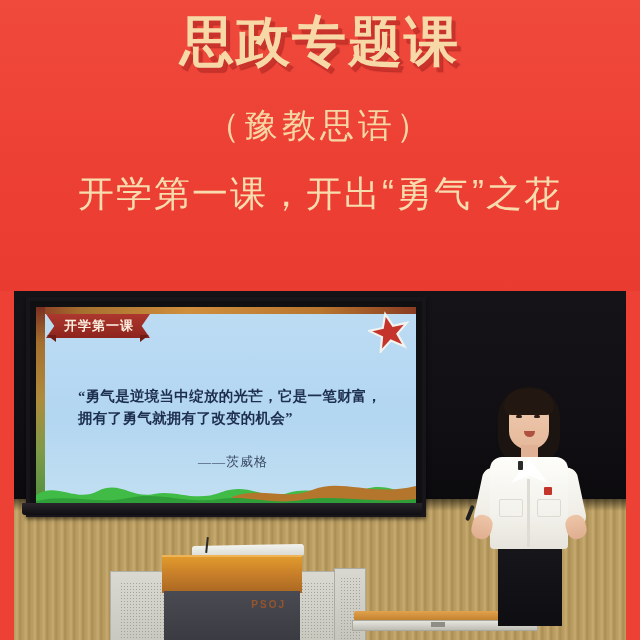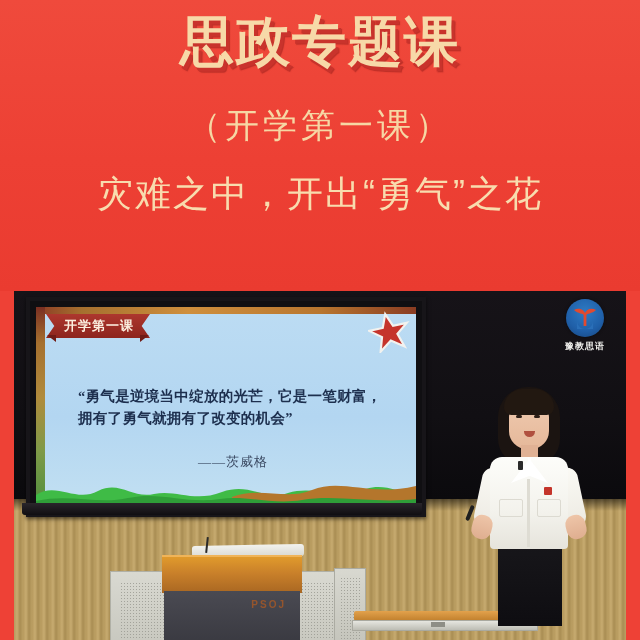--- a/index.html
+++ b/index.html
@@ -406,22 +406,22 @@
     white-space: nowrap;
   }
 </style>
 </head>
 <body>
 
 <div id="poster">
 
   <div class="header">
     <div class="title-main">思政专题课</div>
-    <div class="title-sub">（开学第一课）</div>
-    <div class="title-tagline">灾难之中，开出“勇气”之花</div>
+    <div class="title-sub">（豫教思语）</div>
+    <div class="title-tagline">开学第一课，开出“勇气”之花</div>
   </div>
 
   <div class="photo">
 
     <div class="wall-dark"></div>
     <div class="wainscot"></div>
     <div class="wainscot-shadow"></div>
 
     <div class="board-frame">
       <div class="slide">
@@ -491,25 +491,15 @@
       <div class="t-placket"></div>
       <div class="t-pocket-l"></div>
       <div class="t-pocket-r"></div>
       <div class="t-badge"></div>
       <div class="t-mic"></div>
       <div class="t-hand-l"></div>
       <div class="t-hand-r"></div>
       <div class="t-pointer"></div>
     </div>
 
-    <div class="logo">
-      <div class="logo-mark">
-        <svg class="logo-glyph" width="26" height="26" viewBox="0 0 26 26">
-          <path d="M2,5 C7,2 12,5 13,8 C14,5 19,2 24,5 C20,9 15,8 13,11 C11,8 6,9 2,5 Z" fill="#e04a30"></path>
-          <rect x="11.6" y="9" width="2.8" height="12" fill="#e04a30"></rect>
-          <path d="M5,15 C5,21 9,24 13,24 C17,24 21,21 21,15 L21,24 L5,24 Z" fill="#2a6fb8"></path>
-        </svg>
-      </div>
-      <div class="logo-text">豫教思语</div>
-    </div>
 
   </div>
 </div>
 
 </body></html>

